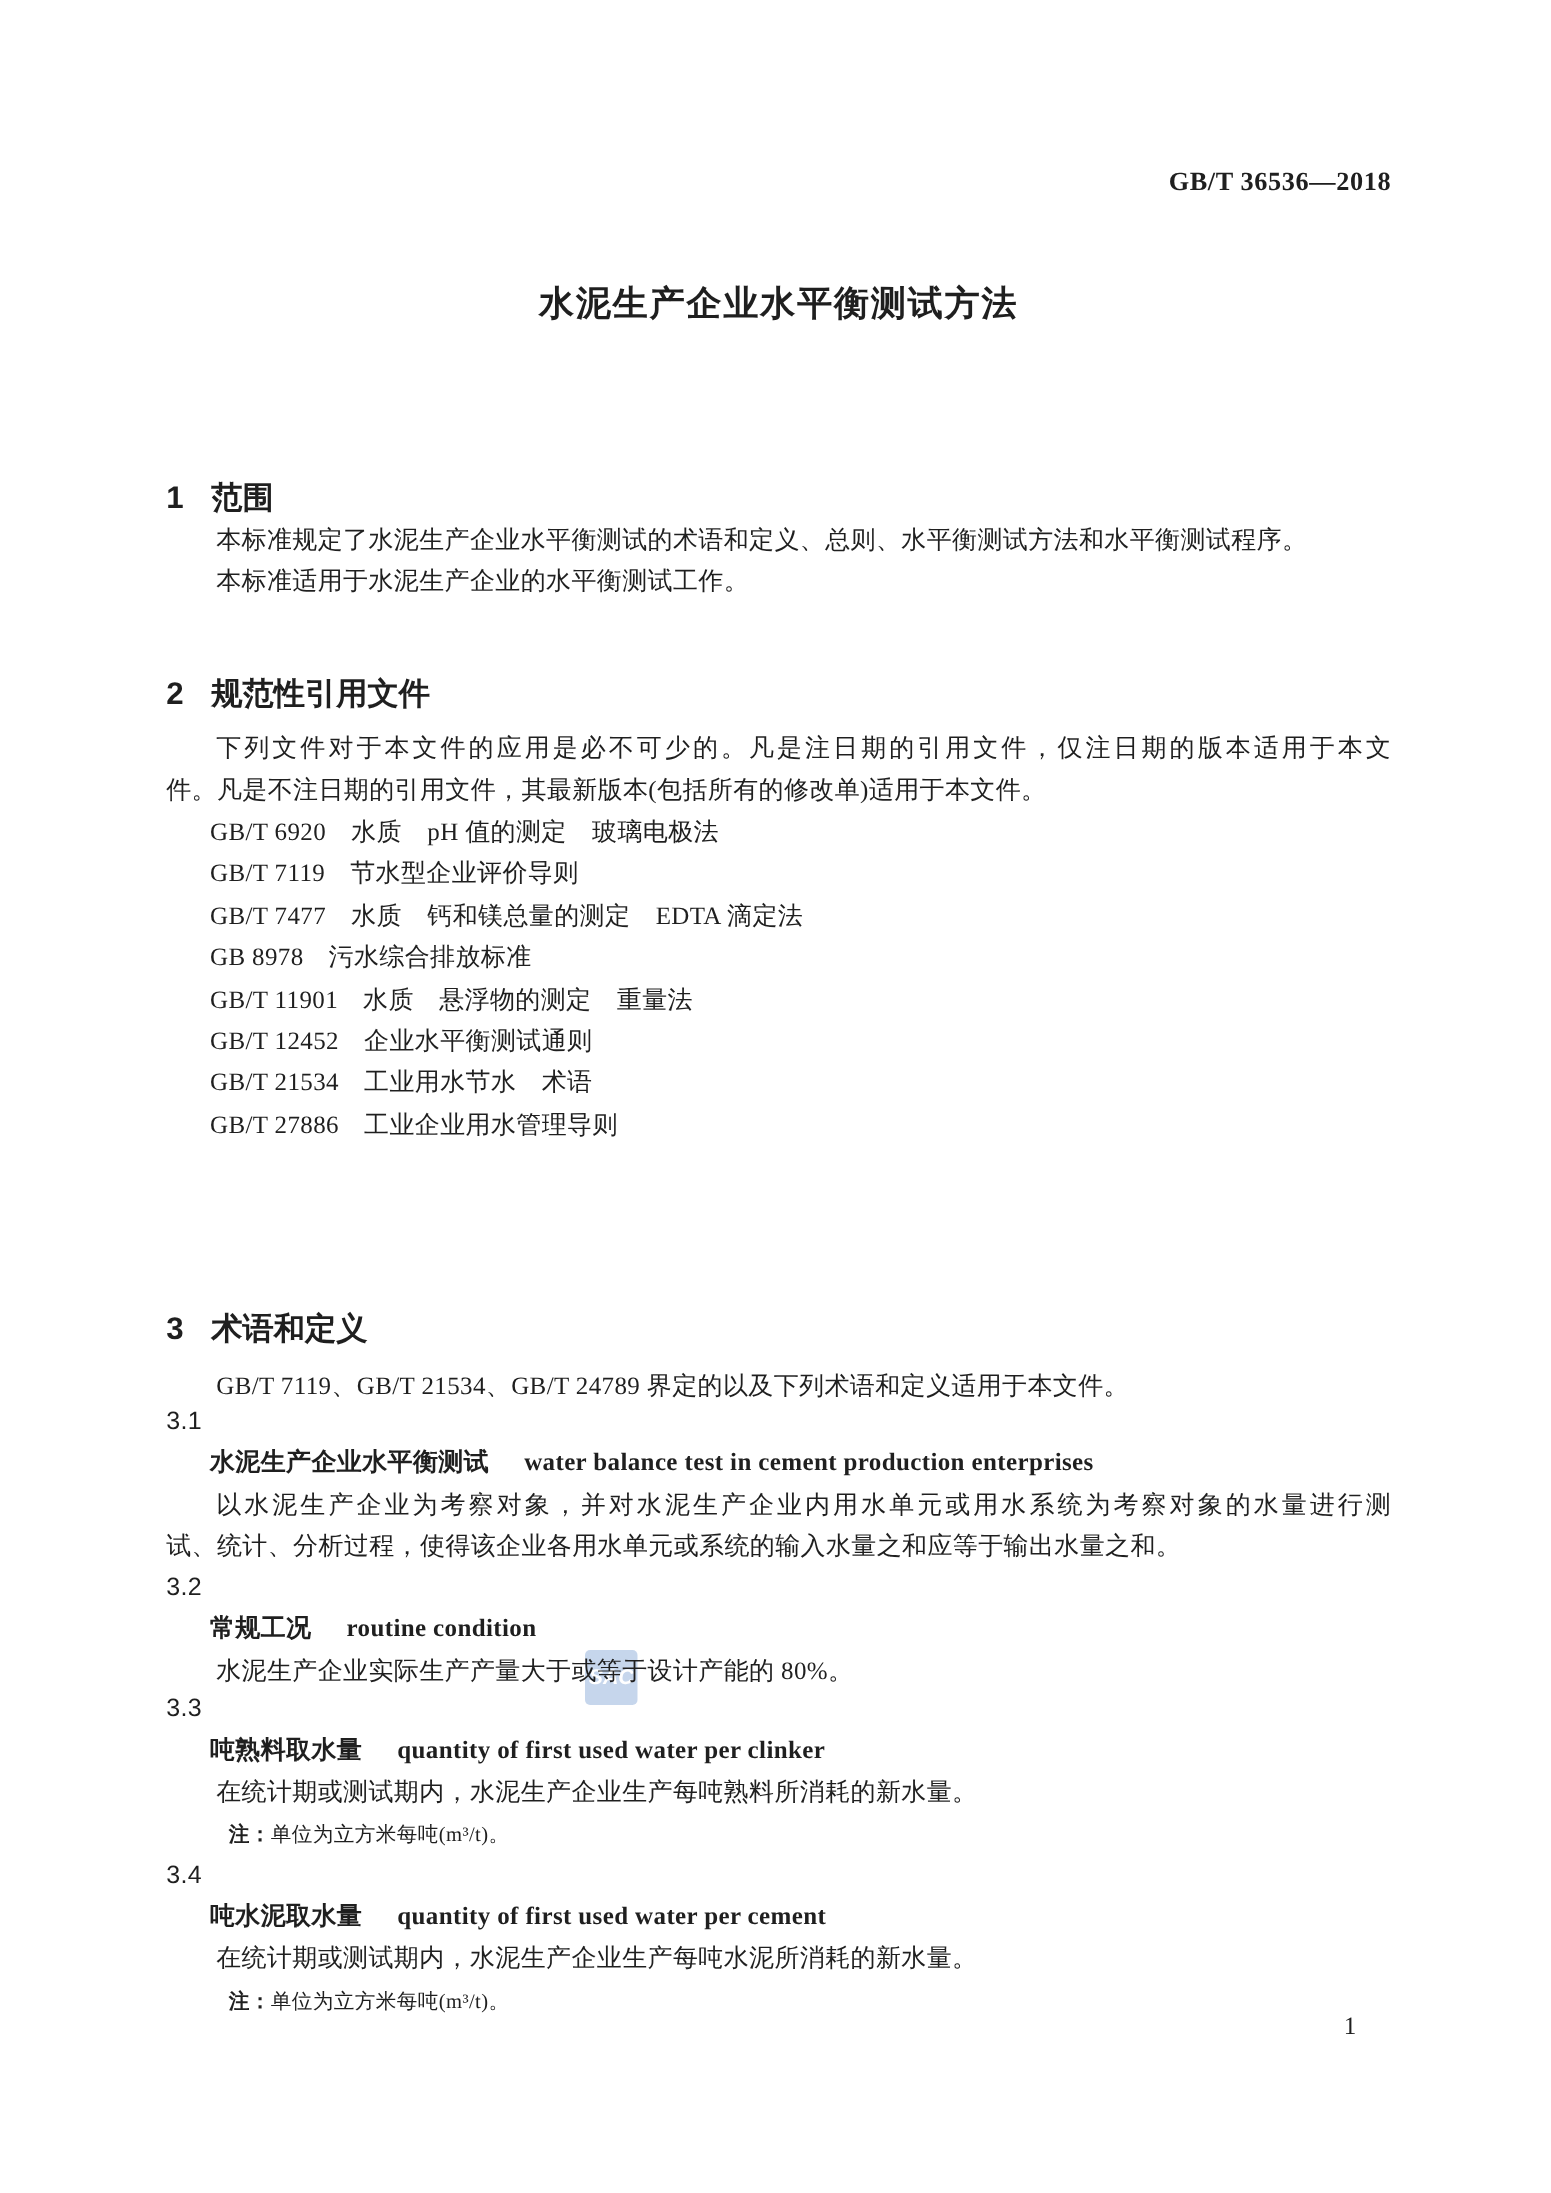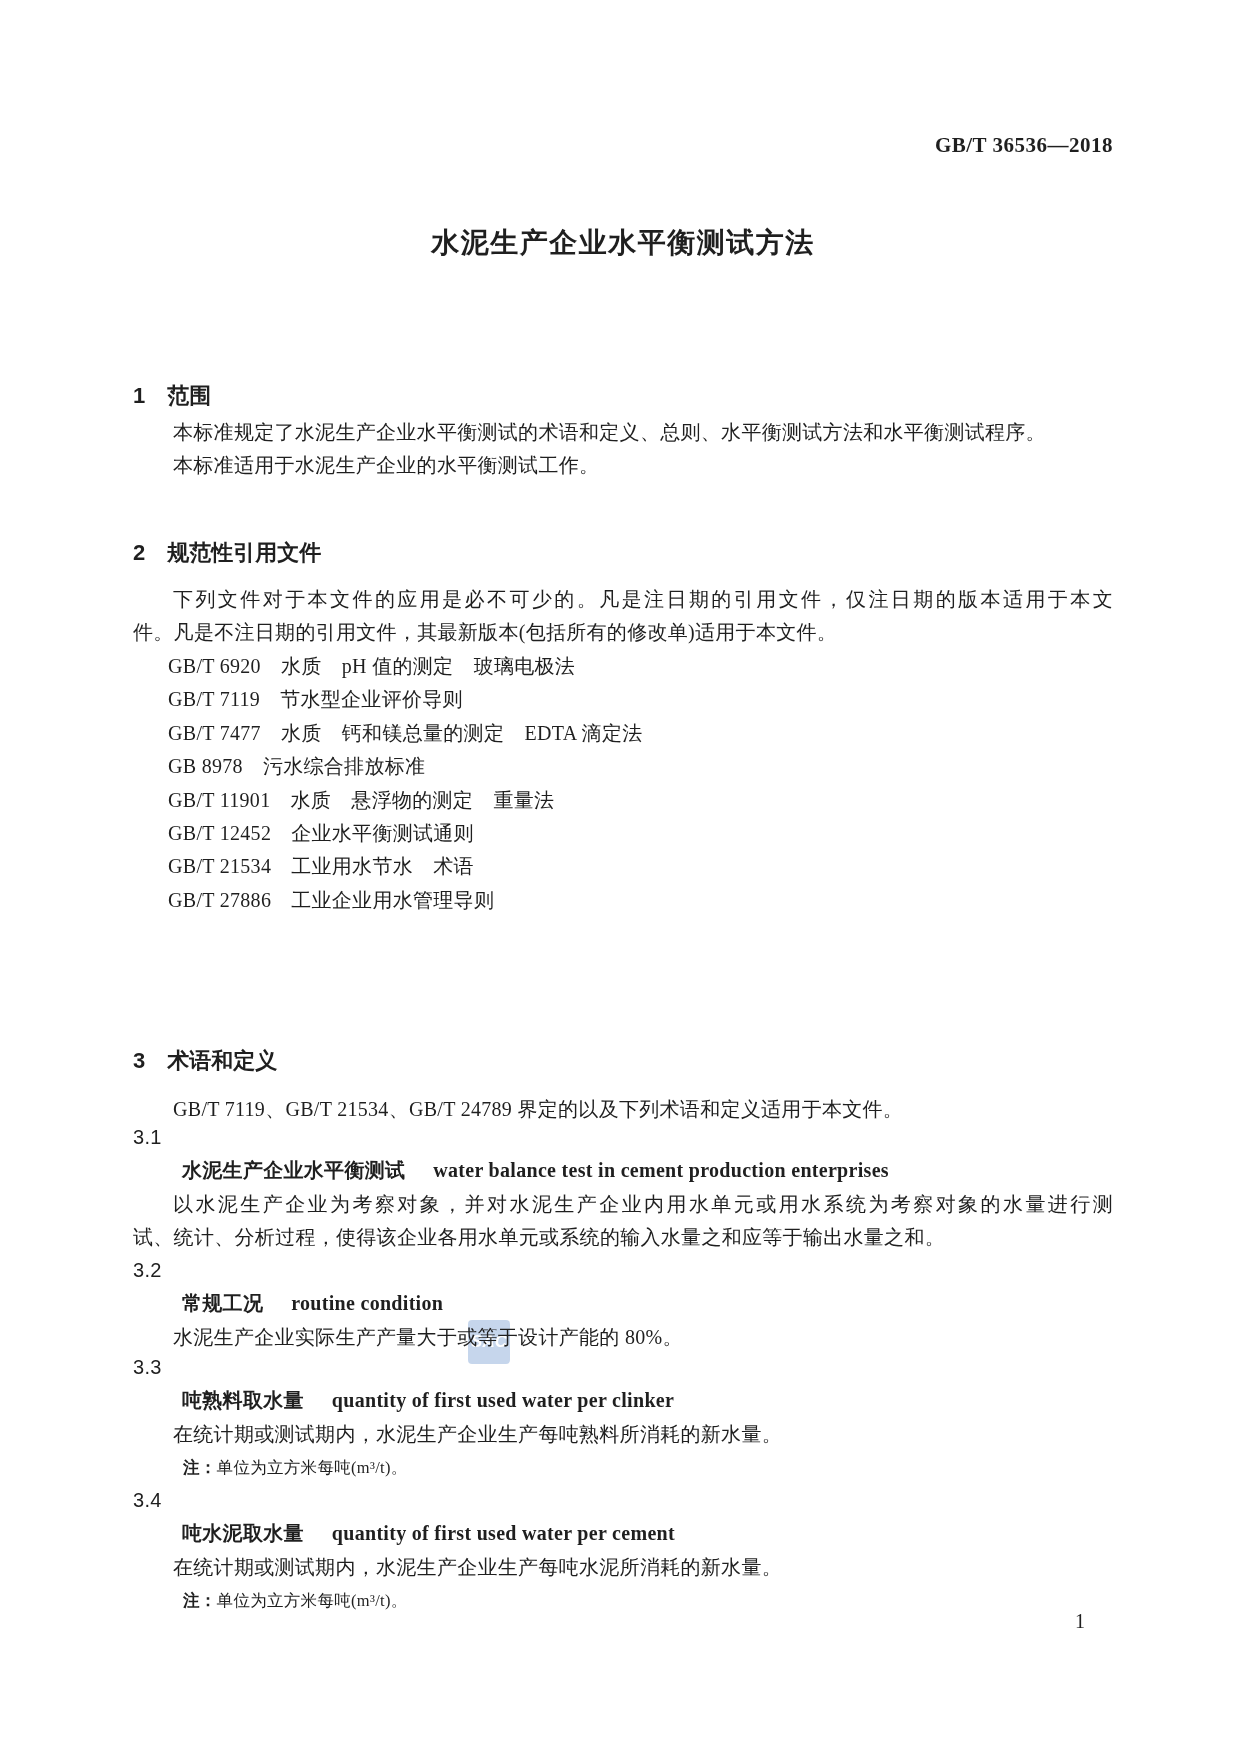--- a/index.html
+++ b/index.html
@@ -19,37 +19,36 @@
     z-index:2;
   }
   .doc-title{
     top:224px;text-align:center;
     font-family:Liberation Mono, monospace;
     font-weight:700;font-size:28px;letter-spacing:1.5px;
     z-index:2;
   }
   .sec-heading{
     font-family:"Liberation Sans","DejaVu Sans",sans-serif;
-    font-weight:700;font-size:22px;z-index:2;
+    font-weight:700;font-size:25px;z-index:2;
   }
   .sec-num{display:inline-block;margin-right:22px;}
   .body-block{font-size:20px;line-height:33.4px;letter-spacing:.3px;z-index:2;}
   .indent{text-indent:40px;}
   .fill{text-align:justify;text-align-last:justify;}
   .ref-item{padding-left:35px;}
   .ref-code{margin-right:20px;text-align:center;}
   .term-num{
     font-family:"Liberation Sans","DejaVu Sans",sans-serif;
     font-size:20px;line-height:33.4px;z-index:2;
   }
   .term-line{padding-left:35px;line-height:33.4px;font-size:20px;}
   .term-zh{
     font-family:"Liberation Sans","DejaVu Sans",sans-serif;
     font-weight:700;
-    margin-left:14px;
   }
   .term-en{font-weight:700;margin-left:28px;}
   .note-line{padding-left:50px;font-size:16.5px;line-height:33.4px;}
   .note-label{
     font-family:"Liberation Sans","DejaVu Sans",sans-serif;
     font-weight:700;
   }
   .page-number{top:1610px;right:156px;font-size:20px;z-index:2;}
   .watermark{
     left:468px;top:1320px;width:42px;height:44px;

